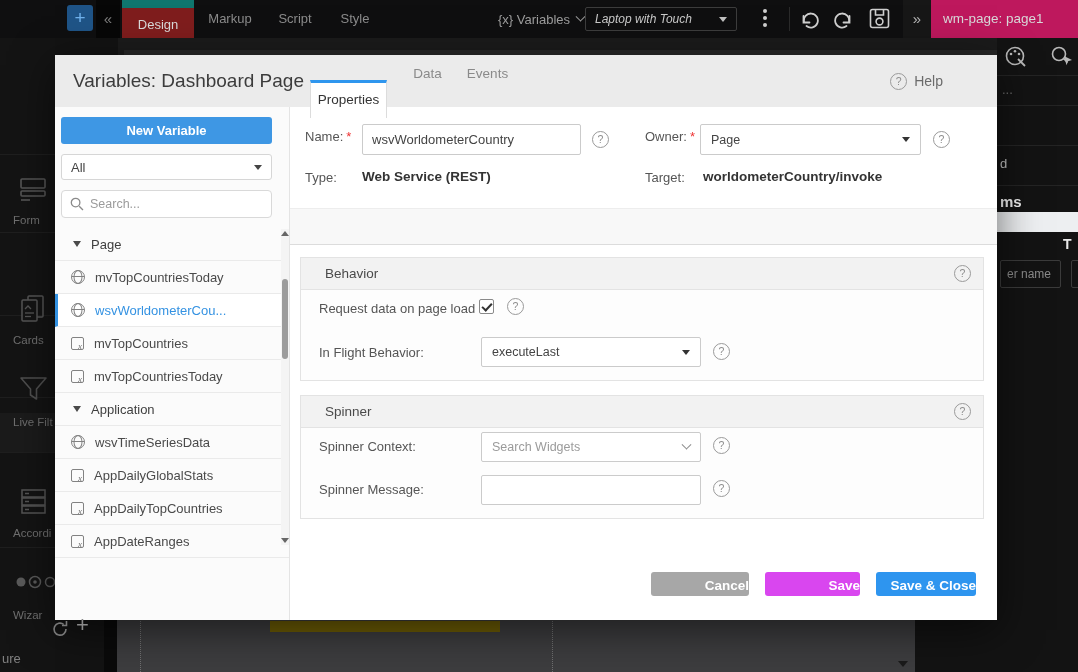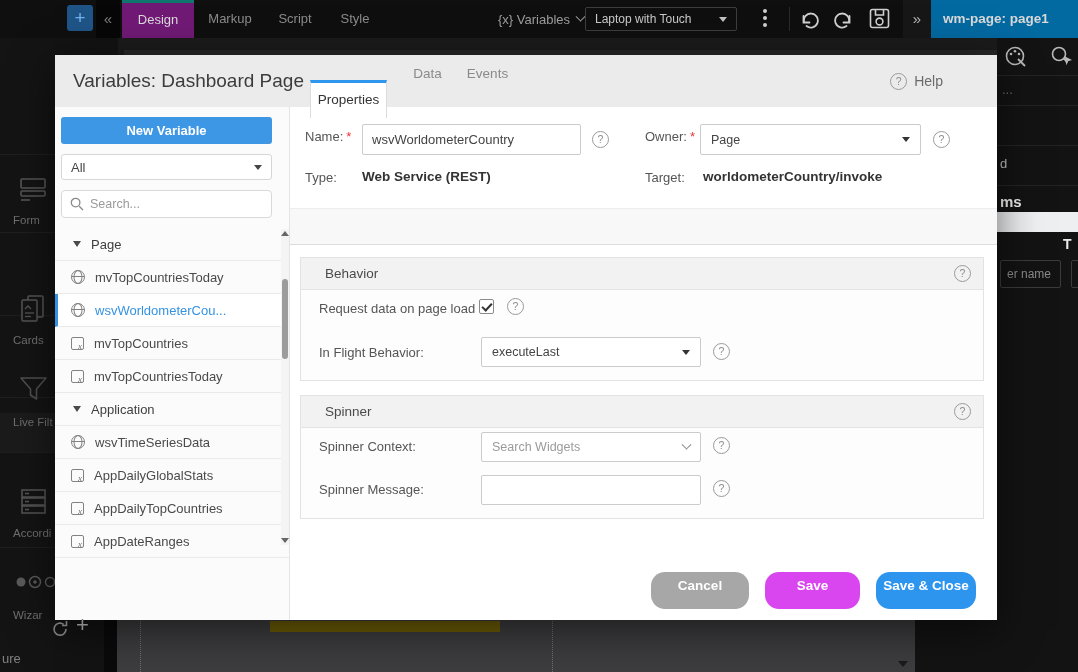--- a/index.html
+++ b/index.html
@@ -5,31 +5,31 @@
   * { margin:0; padding:0; box-sizing:border-box; }
   body { font-family:"Liberation Sans","DejaVu Sans",sans-serif; background:#000; }
   #screen { position:relative; width:1078px; height:672px; background:#131313; overflow:hidden; }
   .abs { position:absolute; }
 
   
   .topbar { position:absolute; left:0; top:0; width:1078px; height:38px; background:#0f0f10; z-index:5; }
   .plus-btn { position:absolute; left:67px; top:5px; width:26px; height:26px; background:#1f5487; border-radius:3px; color:#6fb1ec; font-size:19px; line-height:25px; text-align:center; }
   .collapse-btn { position:absolute; left:96px; top:0; width:24px; height:38px; background:#070707; color:#7d7d7d; font-size:15px; line-height:38px; text-align:center; }
   .mode-tab { position:absolute; top:0; height:38px; line-height:38px; text-align:center; color:#8b8b8b; font-size:13px; }
-  .mode-tab.active { background:#701a75; border-top:3px solid #0f766e; line-height:34px; color:#dadada; }
+  .mode-tab.active { background:#7f1d1d; border-top:8px solid #0f766e; line-height:34px; color:#dadada; }
   .vars-menu { position:absolute; left:498px; top:0; height:38px; display:flex; align-items:center; gap:7px; color:#9d9d9d; font-size:13px; }
   .chev-thin { width:7px; height:7px; border-right:1.5px solid #9d9d9d; border-bottom:1.5px solid #9d9d9d; transform:rotate(45deg) translate(-2px,-2px); }
-  .device-select { position:absolute; left:585px; top:7px; width:152px; height:24px; border:1px solid #3d3d3d; border-radius:2px; color:#c9c9c9; font-size:12px; display:flex; align-items:center; padding:0 9px; justify-content:space-between; }
+  .device-select { position:absolute; left:585px; top:7px; width:152px; height:24px; border:1px solid #3d3d3d; border-radius:2px; color:#c9c9c9; font-size:12px; display:flex; align-items:center; padding:0 9px; justify-content:space-between;font-style:italic; }
   .caret-solid { width:0; height:0; border-left:4px solid transparent; border-right:4px solid transparent; border-top:5px solid #c0c0c0; }
   .kebab { position:absolute; left:763px; top:9px; display:flex; flex-direction:column; gap:3px; }
   .kebab i { width:4px; height:4px; border-radius:50%; background:#cfcfcf; }
   .tb-divider { position:absolute; left:789px; top:7px; width:1px; height:24px; background:#2b2b2b; }
   .tb-icon { position:absolute; top:9px; }
   .expand-chev { position:absolute; left:903px; top:0; width:28px; height:38px; background:#171717; color:#b5b5b5; font-size:15px; line-height:38px; text-align:center; }
-  .page-tab { position:absolute; left:931px; top:0; right:0; height:38px; background:#0369a1; color:#d8d8d8; font-size:13.5px; line-height:38px; padding-left:12px;font-weight:bold; }
+  .page-tab { position:absolute; left:931px; top:0; right:0; height:38px; background:#be185d; color:#d8d8d8; font-size:13.5px; line-height:38px; padding-left:12px; }
 
   
   .canvas-strip { position:absolute; left:118px; top:38px; width:960px; height:17px; background:#1b1b1b; }
   .canvas-strip .inner { position:absolute; left:6px; top:12px; right:0; height:5px; background:#272727; }
 
   
   .palette { position:absolute; left:0; top:38px; width:55px; height:634px; background:#141414; overflow:hidden; }
   .pal-sep { position:absolute; left:0; width:55px; height:1px; background:#1f1f1f; }
   .pal-item { position:absolute; left:0; width:55px; }
   .pal-label { position:absolute; left:13px; color:#6f6f6f; font-size:11.5px; white-space:nowrap; }
@@ -96,21 +96,21 @@
   .mtab.active { top:0; height:38px; background:#fff; border:1px solid #dcdcdc; border-bottom:none; border-top:3px solid #2f96ee; line-height:33px; color:#333; z-index:2;margin-top:25px; }
 
   .section { position:absolute; left:245px; width:684px; height:124px; border:1px solid #e3e3e3; background:#fdfdfd; }
   .sec-head { position:absolute; left:0; top:0; right:0; height:32px; background:#f2f2f2; border-bottom:1px solid #e3e3e3; }
   .sec-title { position:absolute; left:24px; top:0; line-height:32px; font-size:13.5px; color:#4a4a4a; }
   .sec-help { position:absolute; right:12px; top:7px; }
   .checkbox { position:absolute; width:15px; height:15px; border:1px solid #8a8a8a; border-radius:2px; background:#fff; }
   .checkbox.checked::after { content:""; position:absolute; left:4px; top:1px; width:4px; height:8px; border-right:2px solid #333; border-bottom:2px solid #333; transform:rotate(43deg); }
 
   .footer-btns { position:absolute; right:21px; top:517px; display:flex; gap:16px; }
-  .fbtn { height:37px; border-radius:14px; color:#fff; font-size:13.5px; font-weight:700; text-align:center; line-height:28px; }
+  .fbtn { height:24px; border-radius:3px; color:#fff; font-size:13.5px; font-weight:700; text-align:right; line-height:28px; }
   .fbtn.cancel { width:98px; background:#a7a7a7; }
   .fbtn.save { width:95px; background:#d946ef; }
   .fbtn.saveclose { width:100px; background:#2e95ef; }
 
   svg { display:block; }
 </style>
 </head>
 <body>
 
 <div id="screen">

